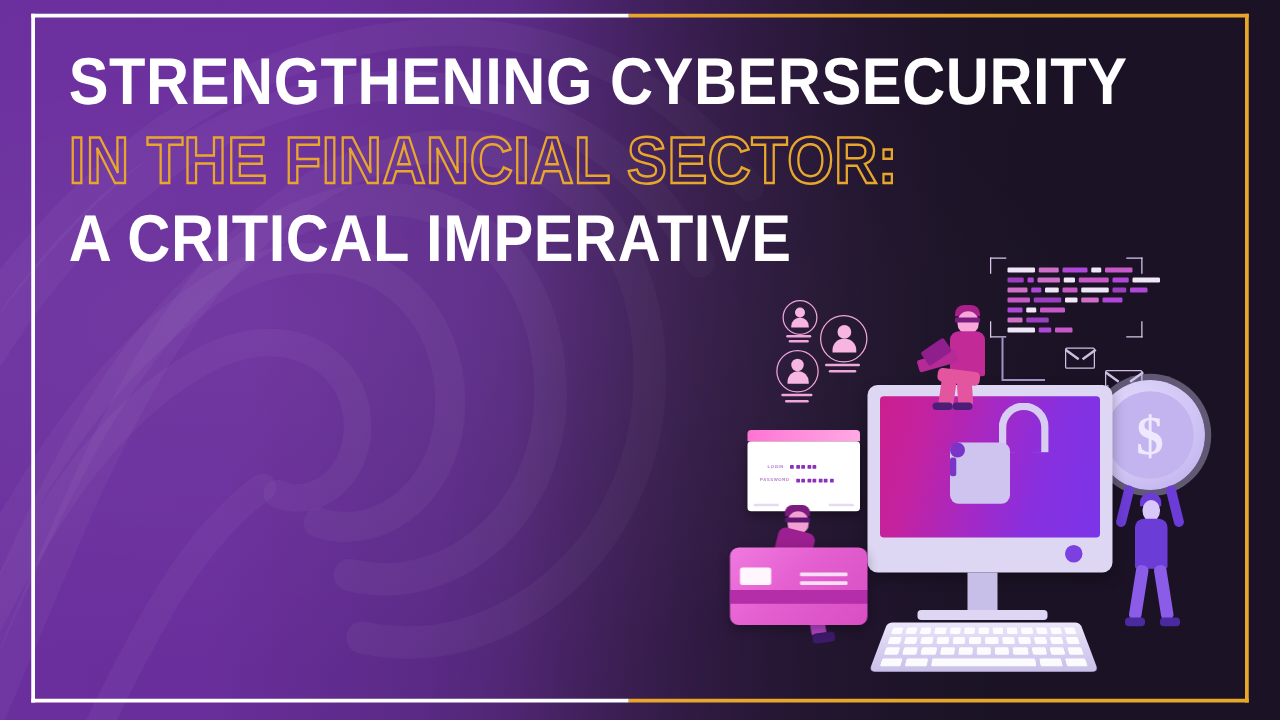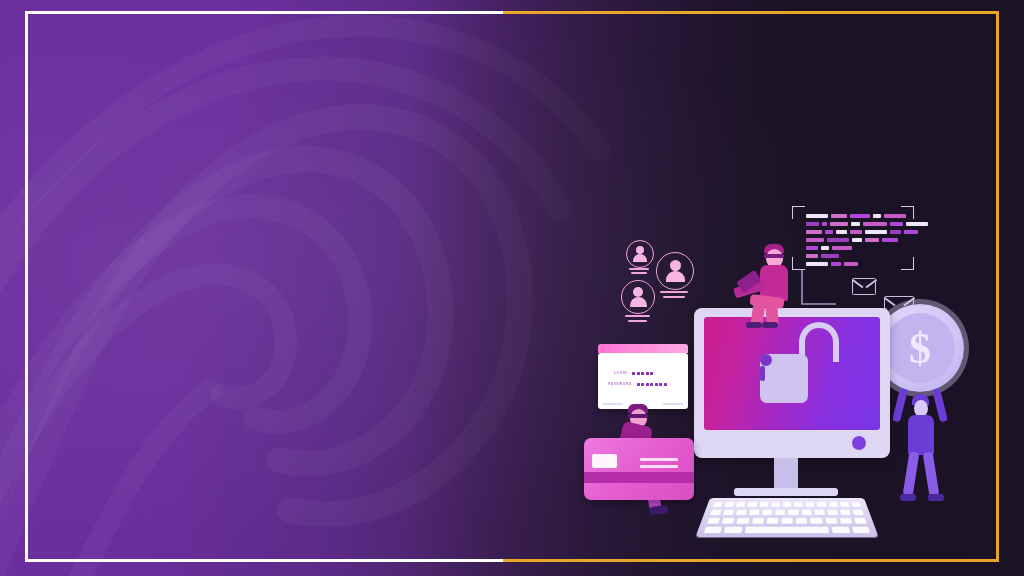--- a/index.html
+++ b/index.html
@@ -142,20 +142,25 @@
   <div class="bg-dark-right"></div>
   <div class="vign"></div>
 
   <div class="frame-seg f-top-w"></div>
   <div class="frame-seg f-top-g gold"></div>
   <div class="frame-seg f-left"></div>
   <div class="frame-seg f-bot-w"></div>
   <div class="frame-seg gold" style="left:503px;top:559px;width:496px;height:3px;"></div>
   <div class="frame-seg gold" style="left:996px;top:11px;width:3px;height:551px;"></div>
 
+  <div class="title-wrap">
+    <div class="tline w">STRENGTHENING CYBERSECURITY</div>
+    <div class="tline outline">IN THE FINANCIAL SECTOR:</div>
+    <div class="tline w w2">A CRITICAL IMPERATIVE</div>
+  </div>
 
   <div class="illus">
 
     <div class="el code-box">
       <div class="cb-corner" style="left:0;top:0;border-right:none;border-bottom:none;"></div>
       <div class="cb-corner" style="right:0;top:0;border-left:none;border-bottom:none;"></div>
       <div class="cb-corner" style="left:0;bottom:0;border-right:none;border-top:none;"></div>
       <div class="cb-corner" style="right:0;bottom:0;border-left:none;border-top:none;"></div>
 
       <div class="code-line" style="left:14px;top:8px;">

